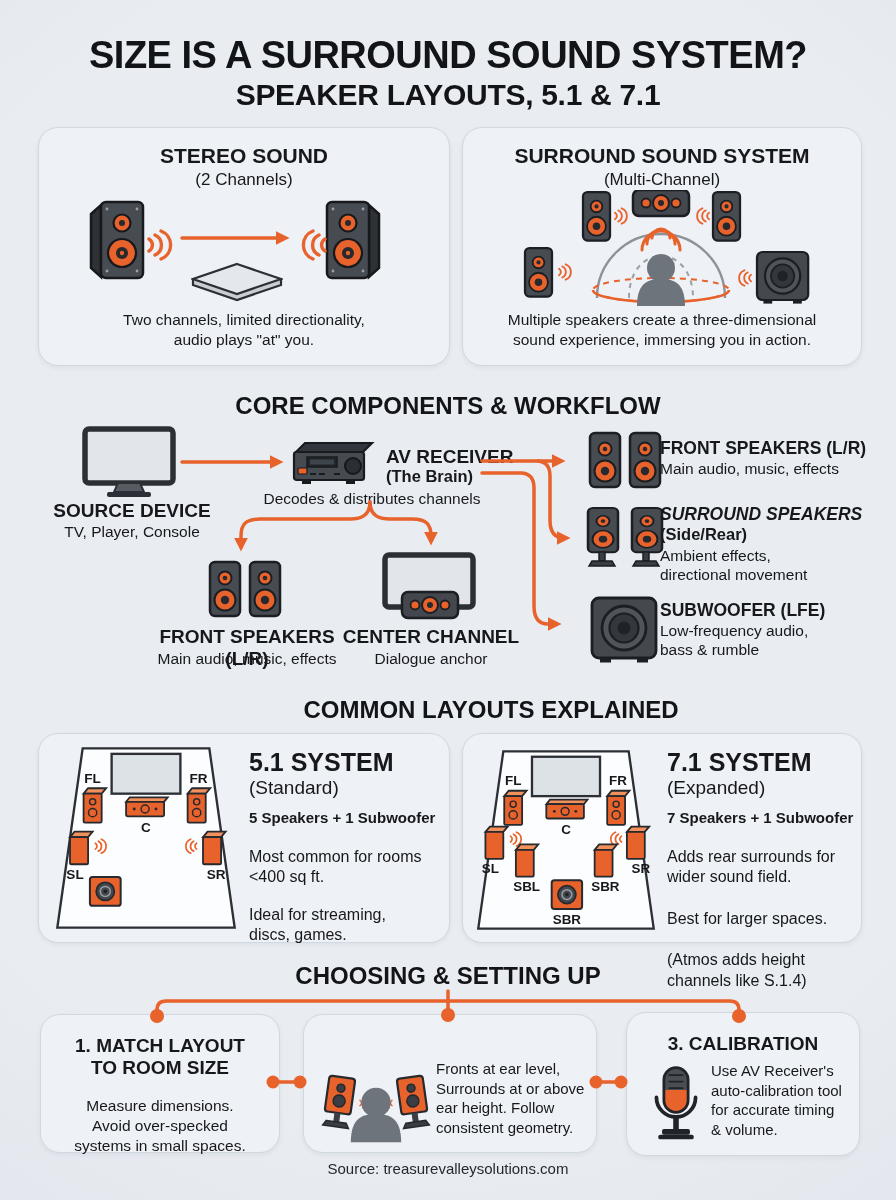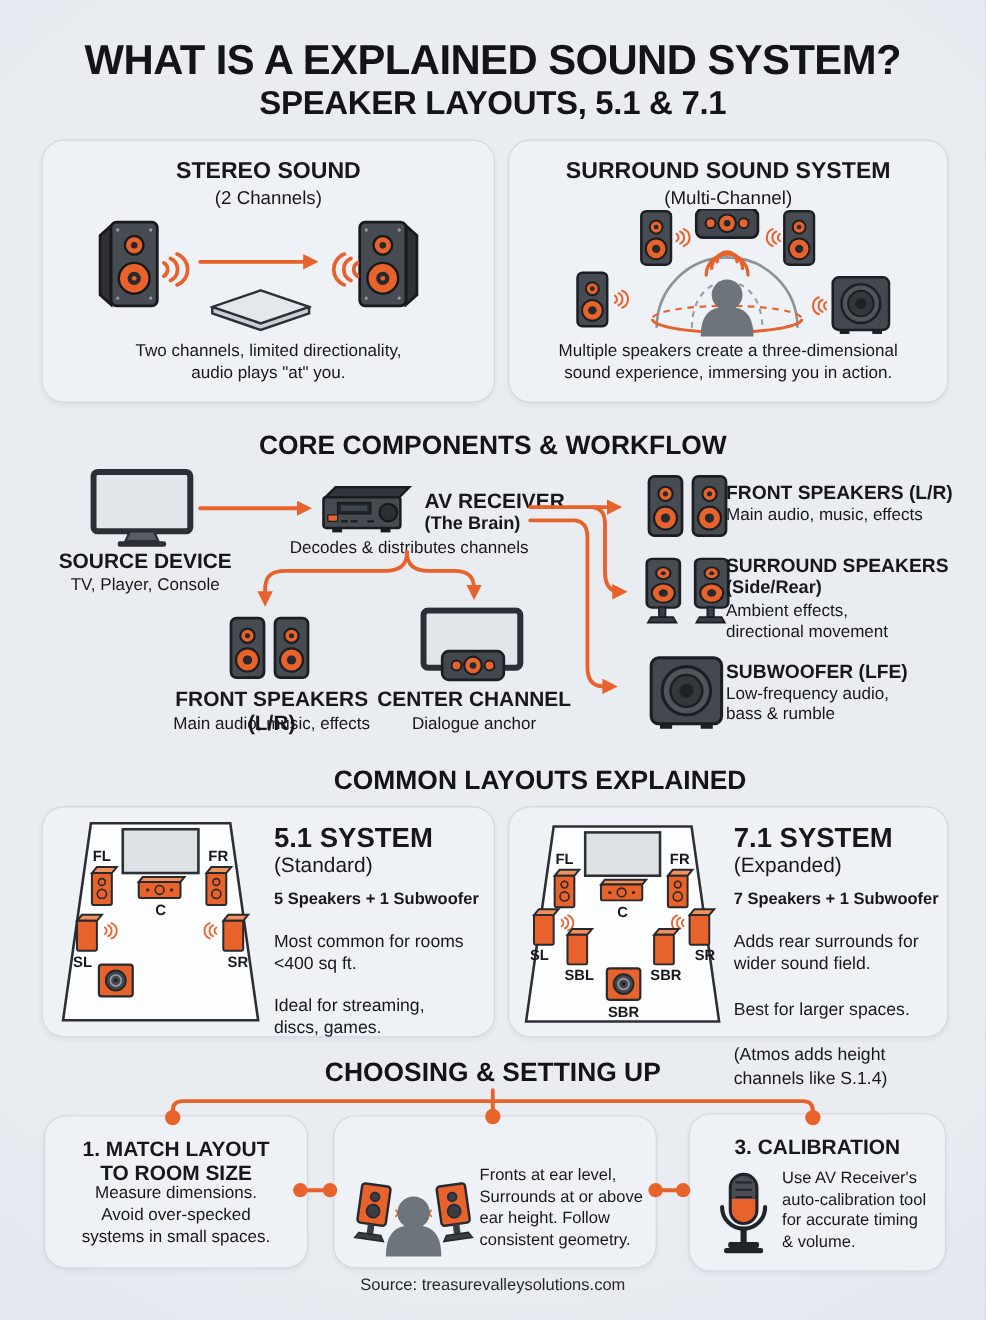--- a/index.html
+++ b/index.html
@@ -139,21 +139,21 @@
       <path d="M8,34 a21,21 0 0 0 42,0" fill="none" stroke="#202328" stroke-width="4" stroke-linecap="round"></path>
       <rect x="26" y="55" width="6" height="13" fill="#202328"></rect>
       <rect x="14" y="68" width="30" height="6" rx="2" fill="#202328"></rect>
       <rect x="10" y="74" width="38" height="5" rx="2" fill="#202328"></rect>
     </g>
   </defs>
 </svg>
 
 <div class="canvas">
 
-  <div class="abs ctr t-main" style="left:0;top:34px;width:896px;">WHAT IS A EXPLAINED SOUND SYSTEM?</div>
+  <div class="abs ctr t-main" style="left:0;top:34px;width:896px;">SIZE IS A SURROUND SOUND SYSTEM?</div>
   <div class="abs ctr t-subt" style="left:0;top:78px;width:896px;">SPEAKER LAYOUTS, 5.1 &amp; 7.1</div>
 
   <div class="card" style="left:38px;top:127px;width:410px;height:237px;">
     <div class="abs ctr t-card" style="left:0;top:16px;width:100%;">STEREO SOUND</div>
     <div class="abs ctr t-card2" style="left:0;top:42px;width:100%;">(2 Channels)</div>
     <svg class="abs" style="left:50px;top:72px;" width="56" height="80" viewBox="0 0 56 80">
         <use href="#g-spk3d"></use>
       </svg>
     <svg class="abs" style="left:108px;top:96px;" width="30" height="42" viewBox="0 0 30 42">
         <use href="#g-waves" transform="translate(2,21)"></use>
@@ -217,21 +217,21 @@
     <use href="#g-spk" transform="translate(2,2)"></use>
       <use href="#g-spk" transform="translate(42,2)"></use>
   </svg>
   <div class="abs t-row" style="left:660px;top:438px;">FRONT SPEAKERS (L/R)</div>
   <div class="abs t-lbl2" style="left:660px;top:460px;">Main audio, music, effects</div>
 
   <svg class="abs" style="left:586px;top:506px;" width="78" height="64" viewBox="0 0 78 64">
     <use href="#g-spkstand" transform="translate(2,2)"></use>
       <use href="#g-spkstand" transform="translate(46,2)"></use>
   </svg>
-  <div class="abs t-row" style="left:660px;top:504px;">SURROUND SPEAKERS</div>
+  <div class="abs t-row" style="left:660px;top:504px;font-style:italic;">SURROUND SPEAKERS</div>
   <div class="abs t-row2" style="left:660px;top:525px;">(Side/Rear)</div>
   <div class="abs pre t-lbl2" style="left:660px;top:547px;">Ambient effects,
 directional movement</div>
 
   <svg class="abs" style="left:590px;top:596px;" width="70" height="68" viewBox="0 0 70 68">
       <use href="#g-sub" transform="translate(2,2)"></use>
     </svg>
   <div class="abs t-row" style="left:660px;top:600px;">SUBWOOFER (LFE)</div>
   <div class="abs pre t-lbl2" style="left:660px;top:622px;">Low-frequency audio,
 bass &amp; rumble</div>
@@ -314,21 +314,21 @@
       <div class="pre t-note">(Atmos adds height
 channels like S.1.4)</div>
     </div>
   </div>
 
   <div class="abs ctr t-sec" style="left:0;top:962px;width:896px;">CHOOSING &amp; SETTING UP</div>
 
   <div class="card" style="left:40px;top:1014px;width:238px;height:137px;">
     <div class="abs ctr pre t-step" style="left:0;top:20px;width:100%;">1. MATCH LAYOUT
 TO ROOM SIZE</div>
-    <div class="abs ctr pre t-desc" style="left:0;top:60px;width:100%;">Measure dimensions.
+    <div class="abs ctr pre t-desc" style="left:0;top:81px;width:100%;">Measure dimensions.
 Avoid over-specked
 systems in small spaces.</div>
   </div>
 
   <div class="card" style="left:303px;top:1014px;width:292px;height:137px;">
     <svg class="abs" style="left:14px;top:46px;" width="116" height="82" viewBox="0 0 116 82">
       <use href="#g-ospk" transform="translate(8,16) rotate(8 13 25)"></use>
       <use href="#g-ospk" transform="translate(82,16) rotate(-8 13 25)"></use>
       <use href="#g-waves" transform="translate(42,42) scale(0.45)"></use>
       <use href="#g-waves" transform="translate(74,42) scale(-0.45,0.45)"></use>

